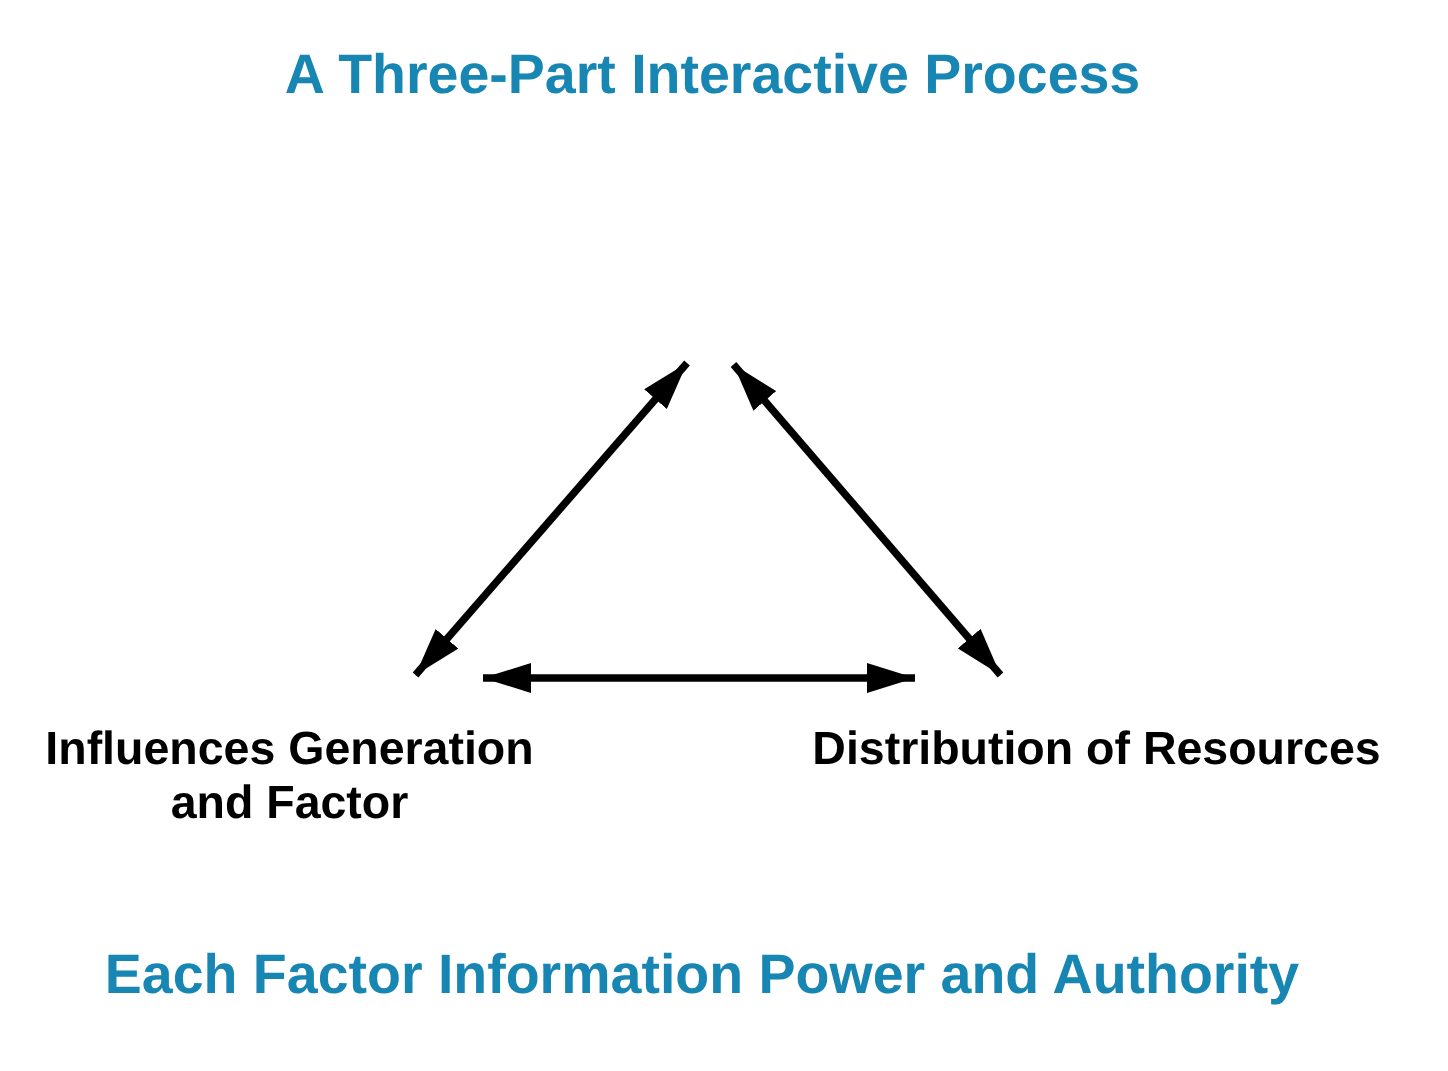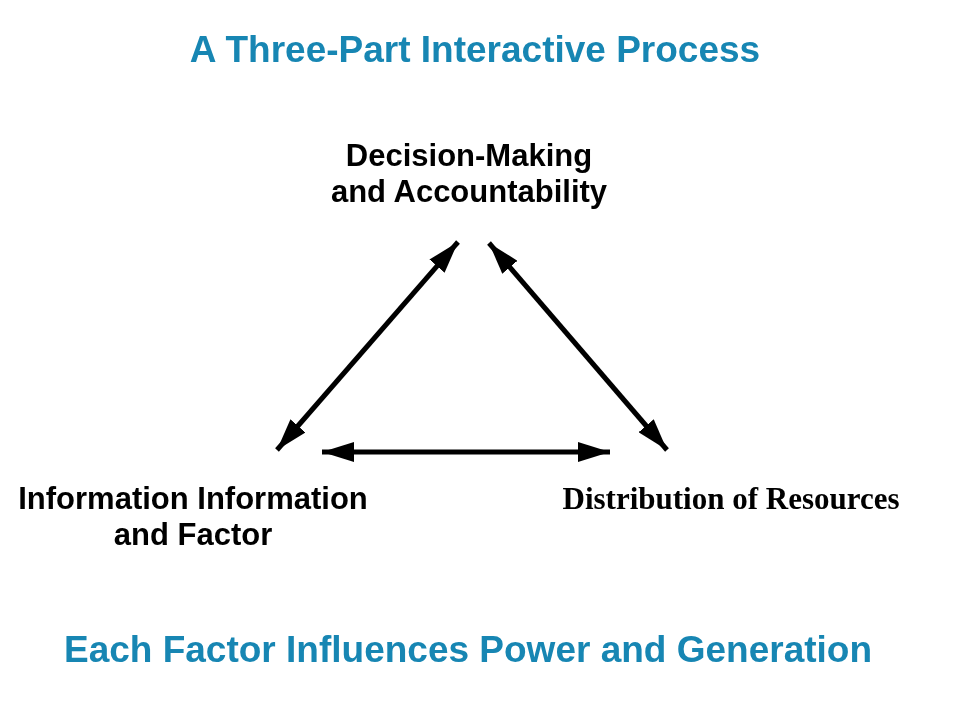--- a/index.html
+++ b/index.html
@@ -48,21 +48,21 @@
     position: absolute;
     font-size: 31px;
     line-height: 36px;
     font-weight: bold;
     color: var(--ink, #000000);
     text-align: center;
     white-space: nowrap;
   }
   .node-top { top: 138px; left: 469px; transform: translateX(-50%); }
   .node-bl  { top: 481px; left: 193px; transform: translateX(-50%); }
-  .node-br  { top: 481px; left: 731px; transform: translateX(-50%); font-family: Liberation Serif, serif; }
+  .node-br  { top: 481px; left: 731px; transform: translateX(-50%); }
   .arrows {
     position: absolute;
     top: 0;
     left: 0;
   }
   .arrow-line {
     stroke: var(--ink, #000000);
     stroke-width: 5;
   }
   .arrowhead {
@@ -80,29 +80,25 @@
     <defs>
       <marker id="ah" viewBox="0 0 6.4 4" refX="6.4" refY="2" markerWidth="6.4" markerHeight="4" orient="auto-start-reverse" markerUnits="strokeWidth">
         <path class="arrowhead" d="M0,0 L6.4,2 L0,4 Z"></path>
       </marker>
     </defs>
   <line x1="458" y1="242" x2="277" y2="450" class="arrow-line" marker-end="url(#ah)" marker-start="url(#ah)"></line>
       <line x1="489" y1="243" x2="667" y2="450" class="arrow-line" marker-end="url(#ah)" marker-start="url(#ah)"></line>
       <line x1="322" y1="452" x2="610" y2="452" class="arrow-line" marker-end="url(#ah)" marker-start="url(#ah)"></line>
     </svg>
 
-  <div class="node node-top">
-    <div>Decision-Making</div>
-    <div>and Accountability</div>
-  </div>
 
   <div class="node node-bl">
-    <div>Information Information</div>
+    <div>Influences Generation</div>
     <div>and Factor</div>
   </div>
 
   <div class="node node-br">
     <div>Distribution of Resources</div>
   </div>
 
-  <div class="caption">Each Factor Influences Power and Generation</div>
+  <div class="caption">Each Factor Information Power and Authority</div>
 
 </div>
 
 </body></html>

